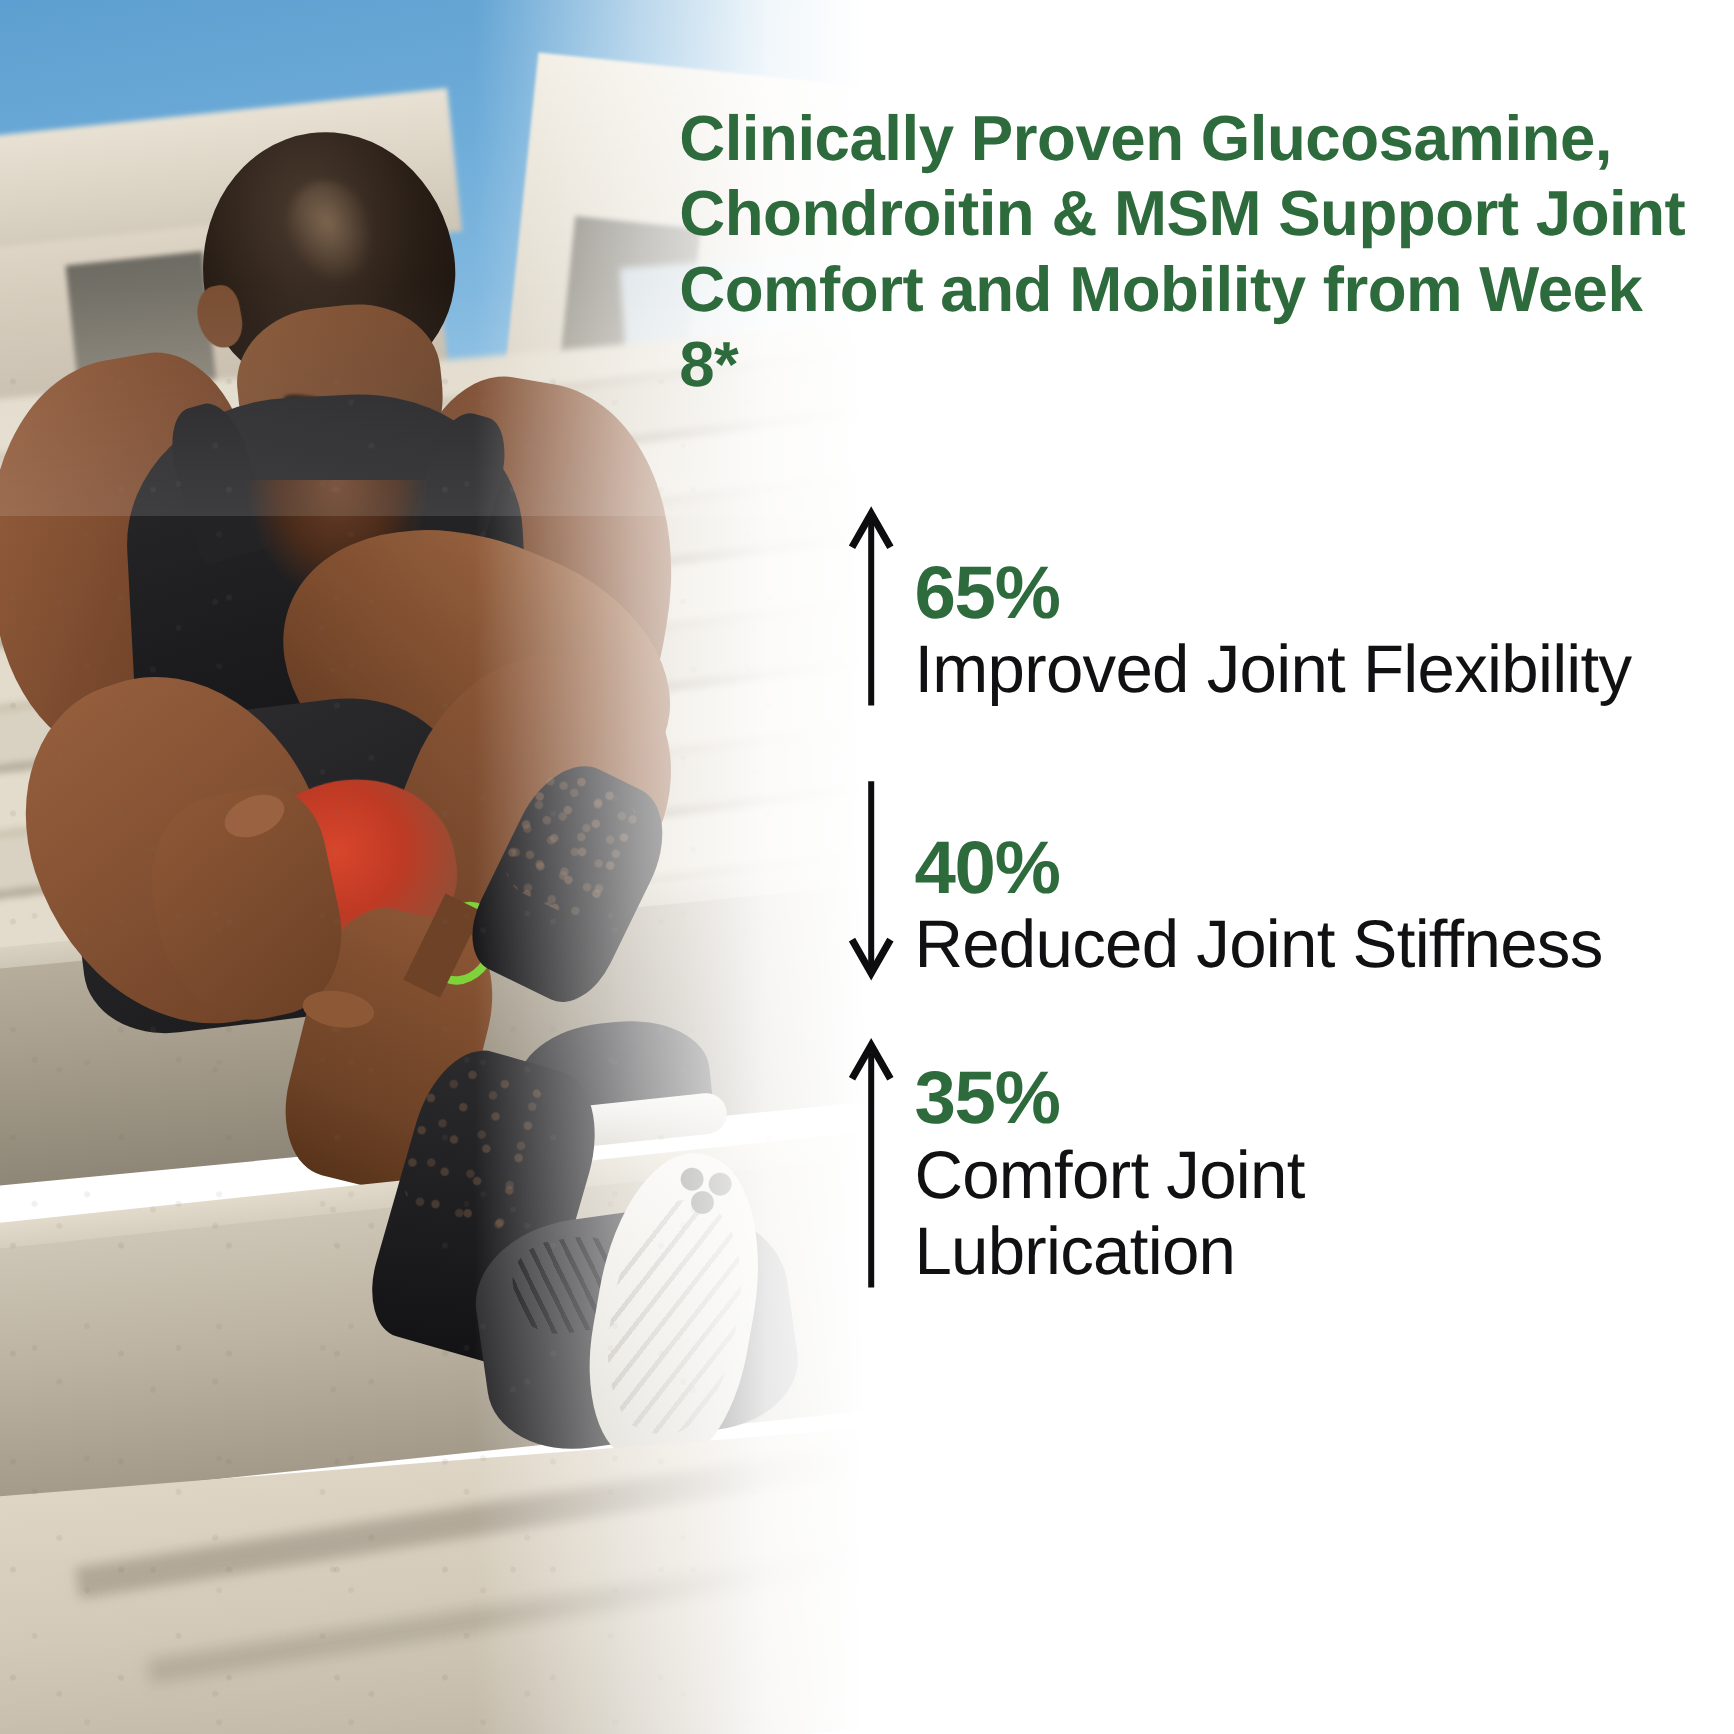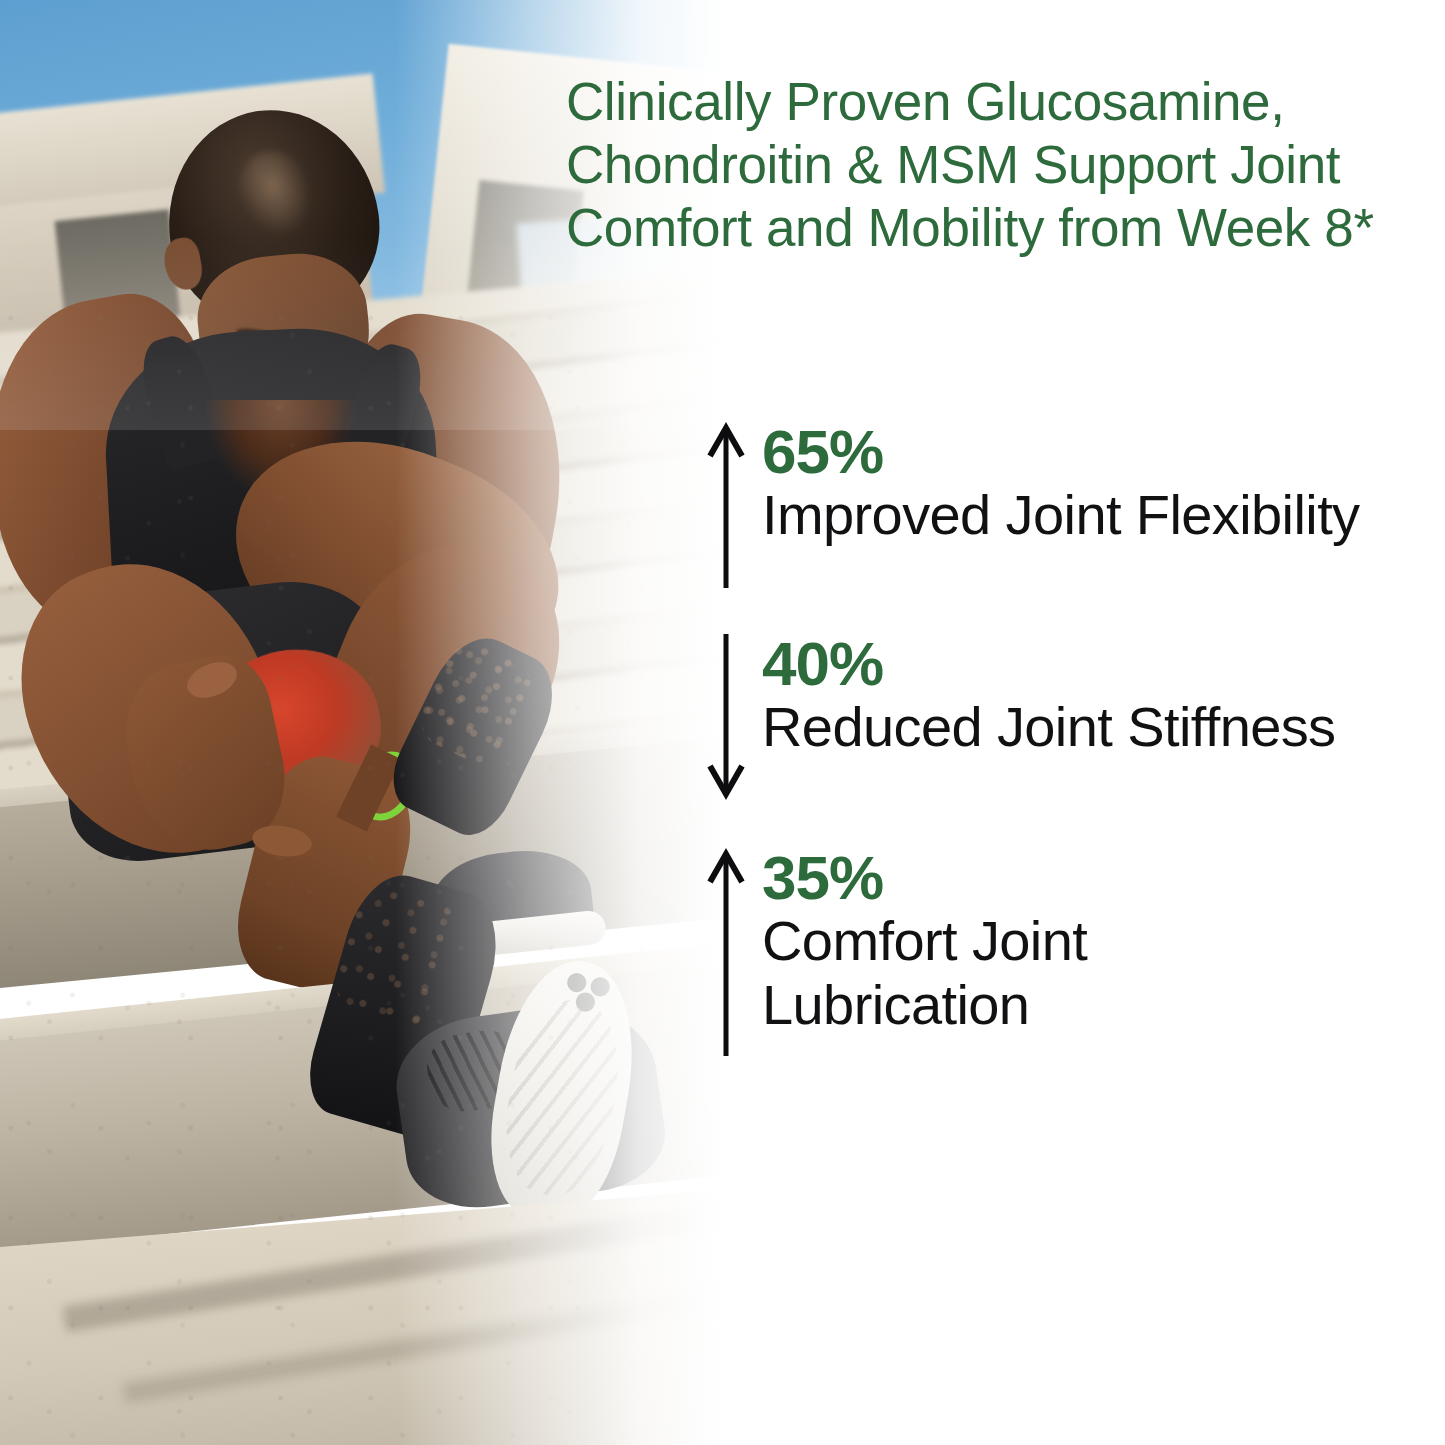--- a/index.html
+++ b/index.html
@@ -353,33 +353,33 @@
   }
   .photo-fade-top {
     position:absolute; left:0; top:0; width:760px; height:430px;
     background:linear-gradient(180deg, rgba(255,255,255,0) 55%, rgba(255,255,255,.12) 100%);
     pointer-events:none;
   }
 
   
   .headline {
     position:absolute;
-    left:566px; top:70px; width:850px;
+    left:566px; top:84px; width:850px;
     font-size:53px;
     line-height:1.19;
-    font-weight:400;
+    font-weight:700;
     letter-spacing:-0.4px;
     color:#2e6b3c;
   }
 
   .stats { position:absolute; left:706px; top:420px; width:720px; }
 
-  .stat { position:relative; display:flex; align-items:flex-start; }
+  .stat { position:relative; display:flex; align-items:flex-end; }
   .stat.s1 { margin-top:0px; }
-  .stat.s2 { margin-top:42px; }
+  .stat.s2 { margin-top:59px; }
   .stat.s3 { margin-top:44px; }
 
   .arrow { position:relative; width:50px; flex:0 0 50px; }
   .arrow svg { display:block; }
 
   .stat-text { padding-left:6px; }
 
   .stat-num {
     font-size:62px;
     font-weight:700;

